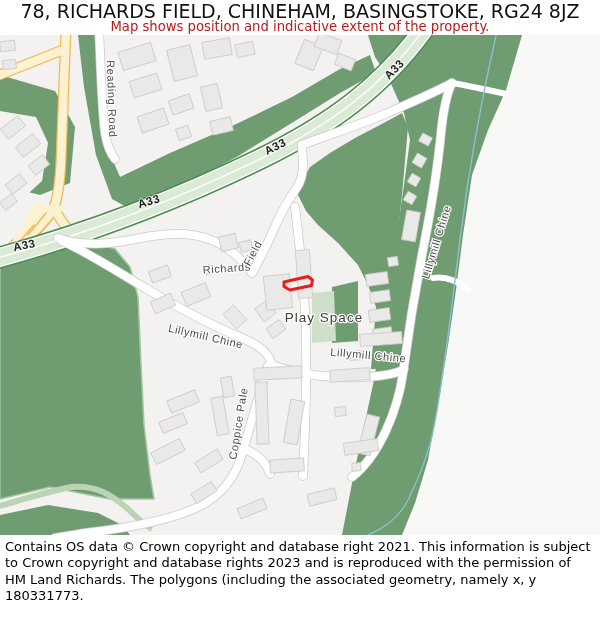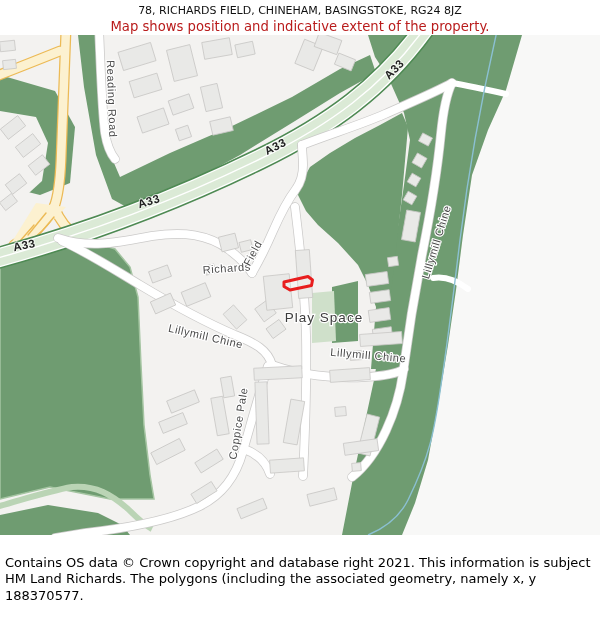--- a/index.html
+++ b/index.html
@@ -1,29 +1,29 @@
 <!DOCTYPE html>
 <html><head>
 <meta charset="utf-8">
 <style>
   html,body{margin:0;padding:0;background:#ffffff;}
   body{width:600px;height:625px;overflow:hidden;font-family:"DejaVu Sans","Liberation Sans",sans-serif;}
   .hdr{height:35px;text-align:center;padding-top:3px;box-sizing:border-box;}
-  .hdr .t1{font-size:11px;color:#111;line-height:16px;}
+  .hdr .t1{font-size:19px;color:#111;line-height:16px;}
   .hdr .t2{font-size:13.2px;color:#b91c1c;line-height:15px;}
   .map-wrap{width:600px;height:500px;position:relative;}
   svg{display:block;}
   .bld{fill:#e9e9e7;stroke:#c9c8c6;stroke-width:0.8;}
   .lbl{font-family:"Liberation Sans",sans-serif;font-size:11px;fill:#4a4a4a;letter-spacing:0.6px;
        paint-order:stroke;stroke:#ffffff;stroke-width:2.4px;stroke-linejoin:round;text-anchor:middle;}
   .lbl-a33{font-family:"Liberation Sans",sans-serif;font-size:11.5px;font-weight:bold;fill:#222;
        letter-spacing:0.5px;paint-order:stroke;stroke:rgba(255,255,255,0.65);stroke-width:2px;text-anchor:middle;}
   .lbl-area{font-family:"Liberation Sans",sans-serif;font-size:13.5px;fill:#3d3d3d;letter-spacing:1px;
        paint-order:stroke;stroke:#ffffff;stroke-width:2.4px;text-anchor:middle;}
-  .ftr{padding:20px 5px 0 5px;}
+  .ftr{padding:4px 5px 0 5px;}
   .ftr div{font-size:13px;color:#000;line-height:16.4px;white-space:nowrap;}
 </style>
 </head>
 <body>
 
 <div class="hdr">
   <div class="t1">78, RICHARDS FIELD, CHINEHAM, BASINGSTOKE, RG24 8JZ</div>
   <div class="t2">Map shows position and indicative extent of the property.</div>
 </div>
 
@@ -186,15 +186,16 @@
     <text class="lbl" x="368" y="324" transform="rotate(5 368 324)">Lillymill Chine</text>
     <text class="lbl" x="440" y="208" transform="rotate(-73 440 208)">Lillymill Chine</text>
     <text class="lbl" x="242" y="389" transform="rotate(-81 242 389)">Coppice Pale</text>
     <text class="lbl-area" x="324" y="287">Play Space</text>
   </g>
 </svg>
 </div>
 
 <div class="ftr">
   <div>Contains OS data © Crown copyright and database right 2021. This information is subject</div>
+  <div>to Crown copyright and database rights 2023 and is reproduced with the permission of</div>
   <div>HM Land Richards. The polygons (including the associated geometry, namely x, y</div>
-  <div>188370577.</div>
+  <div>180331773.</div>
 </div>
 
 </body></html>

